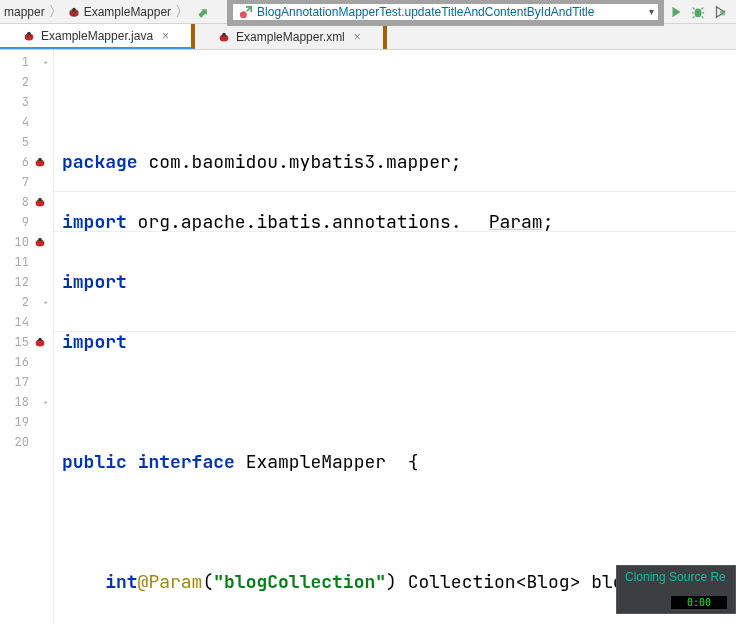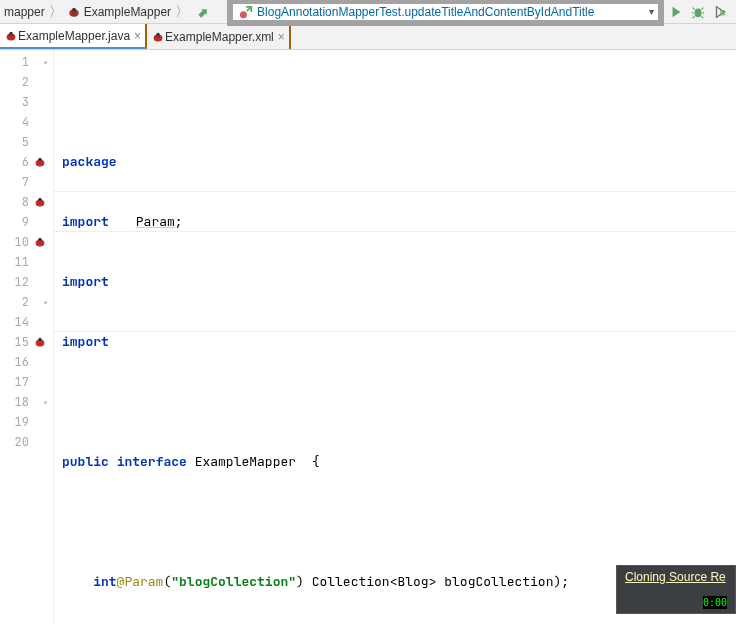--- a/index.html
+++ b/index.html
@@ -69,22 +69,23 @@
     .tabs-bar {
       height: 26px;
       background: #f2f2f2;
       border-bottom: 1px solid #d4d4d4;
       display: flex;
       align-items: stretch;
     }
     .tab {
       display: flex;
       align-items: center;
-      padding: 0 4px;
-      border-right: 2px solid #a16207;
+      padding: 0 22px;
+      gap: 5px;
+      border-right: 4px solid #a16207;
       cursor: pointer;
       font-size: 12px;
       color: #333;
     }
     .tab.active {
       background: #fff;
       border-bottom: 2px solid #4a90d9;
     }
     .tab .close {
       color: #888;
@@ -126,21 +127,21 @@
     .gutter-icon {
       position: absolute;
       right: 6px;
       width: 14px;
       height: 14px;
     }
     
     .code-area {
       flex: 1;
       font-family: "JetBrains Mono", "Consolas", monospace;
-      font-size: 13px;
+      font-size: 18px;
       line-height: 20px;
       padding-top: 2px;
       white-space: pre;
       overflow: hidden;
       position: relative;
       text-align: center;
     }
     .code-line {
       height: 20px;
       padding-left: 8px;
@@ -157,27 +158,27 @@
       position: absolute;
       bottom: 10px;
       right: 0;
       background: #3c3f41;
       color: #bbb;
       font-size: 12px;
       padding: 4px 8px;
       border: 1px solid #555;
       width: 120px;
     }
-    .status-popup .title { color: #fef9c3; text-decoration: underline; }
+    .status-popup .title { color: #14b8a6; }
     .status-popup .time {
       background: #000;
       color: #0f0;
       font-family: monospace;
       font-size: 10px;
-      padding: 1px 0;
+      padding: 1px 16px;
       float: right;
       margin-top:12px;
     }
     .status-border {
       position:absolute;
       bottom:34px;
       right:0;
       width:120px;
       height:16px;
       border:1px solid #aaa;
@@ -355,22 +356,22 @@
         <span>19</span>
       </div>
     <div class="gutter-line">
         <span>20</span>
       </div>
   </div>
   <div class="code-area">
     <div class="method-sep" style="top:141px;"></div>
     <div class="method-sep" style="top:181px;"></div>
     <div class="method-sep" style="top:281px;"></div>
-    <div class="code-line"><span class="hl-keyword">package</span></div>
-    <div class="code-line"><span class="hl-keyword">import</span><span class="hl-import-underline">Param</span><span>;</span></div>
+    <div class="code-line"><span class="hl-keyword">package</span><span> com.baomidou.mybatis3.mapper;</span></div>
+    <div class="code-line"><span class="hl-keyword">import</span><span> org.apache.ibatis.annotations.</span><span class="hl-import-underline">Param</span><span>;</span></div>
     <div class="code-line"><span class="hl-keyword">import</span></div>
     <div class="code-line"><span class="hl-keyword">import</span></div>
     <div class="code-line"></div>
     <div class="code-line"><span class="hl-keyword">public</span><span> </span><span class="hl-keyword">interface</span><span> ExampleMapper  {</span></div>
     <div class="code-line"></div>
     <div class="code-line"><span>    </span><span class="hl-keyword">int</span><span class="hl-annotation">@Param</span><span>(</span><span class="hl-string">"blogCollection"</span><span>) Collection&lt;Blog&gt; blogCollection);</span></div>
     
     
     
     

